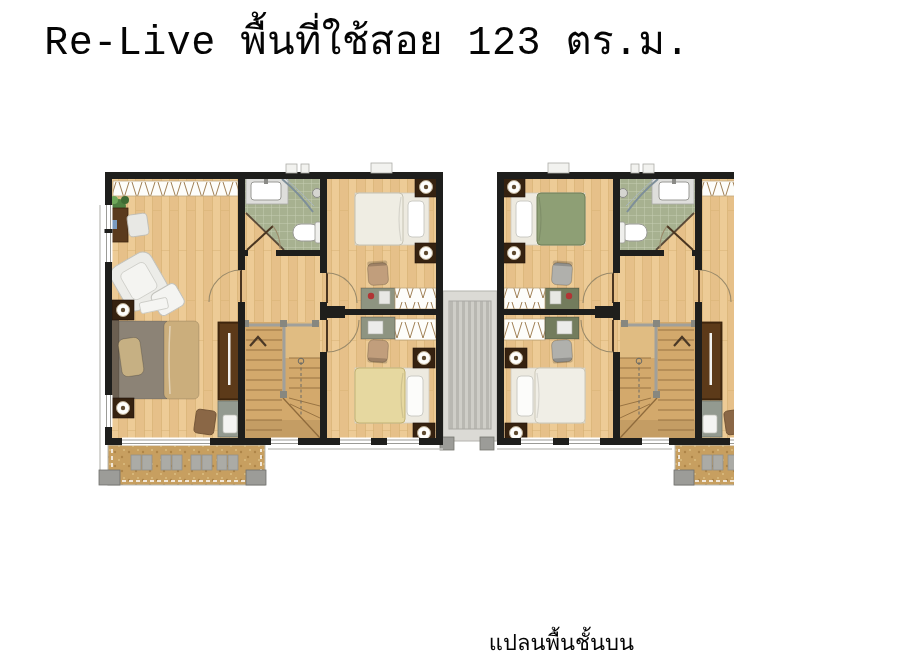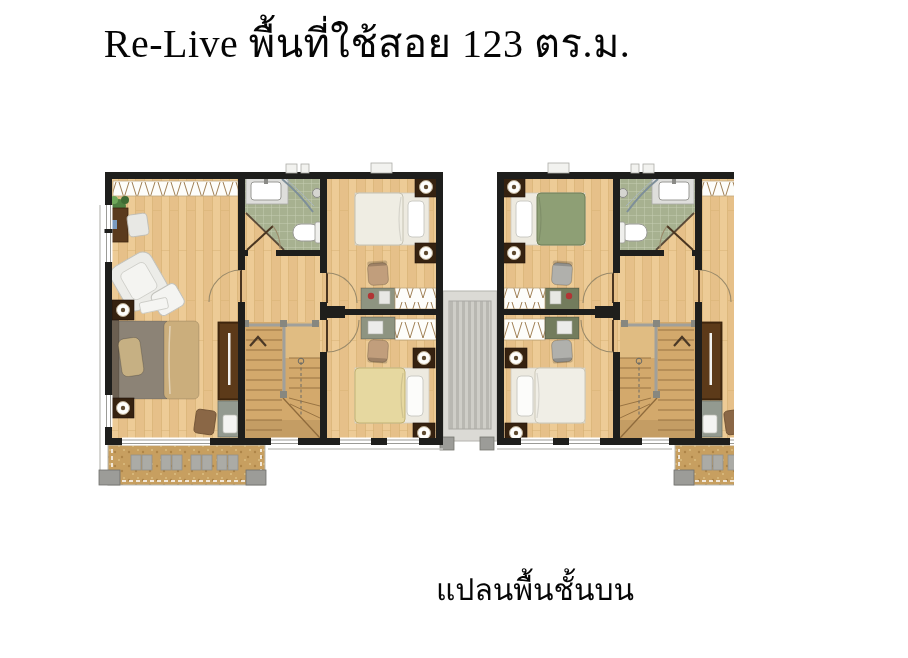--- a/index.html
+++ b/index.html
@@ -1,20 +1,20 @@
 <!DOCTYPE html>
 <html><head>
 <meta charset="utf-8">
 <style>
   html,body{margin:0;padding:0;background:#ffffff;}
   .stage{position:relative;width:734px;height:658px;background:#ffffff;overflow:hidden;
-         font-family:Liberation Serif, serif;}
+         font-family:Liberation Mono, monospace;}
   .title{position:absolute;top:20px;left:0;right:0;text-align:center;
          font-size:40px;line-height:1.2;color:var(--text,#050505);letter-spacing:0.5px;}
-  .caption{position:absolute;top:572px;right:100px;font-size:30px;line-height:1.2;
+  .caption{position:absolute;top:632px;right:100px;font-size:22px;line-height:1.2;
            color:var(--text,#050505);}
   svg{position:absolute;left:0;top:0;}
   .eave{stroke:#C9C9C4;stroke-width:1.5;fill:none;}
   .wall{fill:var(--wall,#1E1E1C);}
   .winline{stroke:#9B9B97;stroke-width:1;fill:none;}
   .arc{stroke:#9A8A6A;stroke-width:1.1;fill:none;}
   .leaf{stroke:#4A3520;stroke-width:2;fill:none;}
 </style>
 </head>
 <body>

